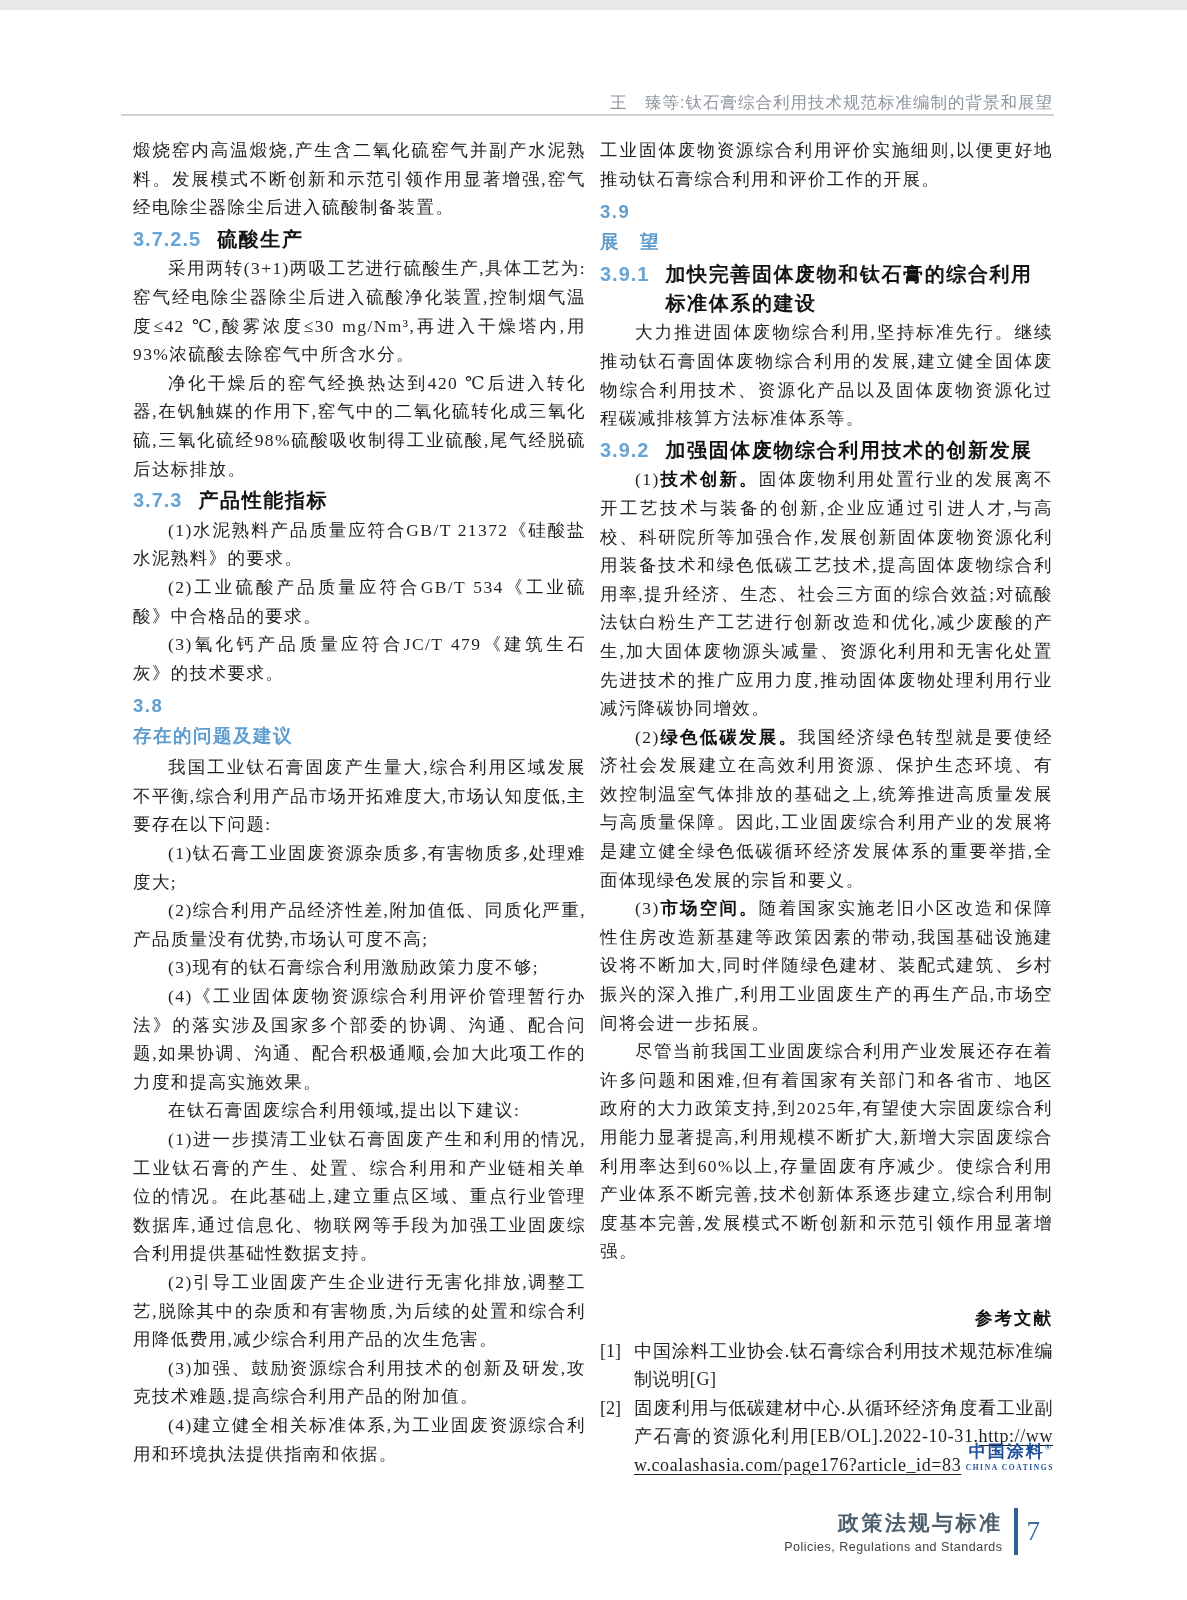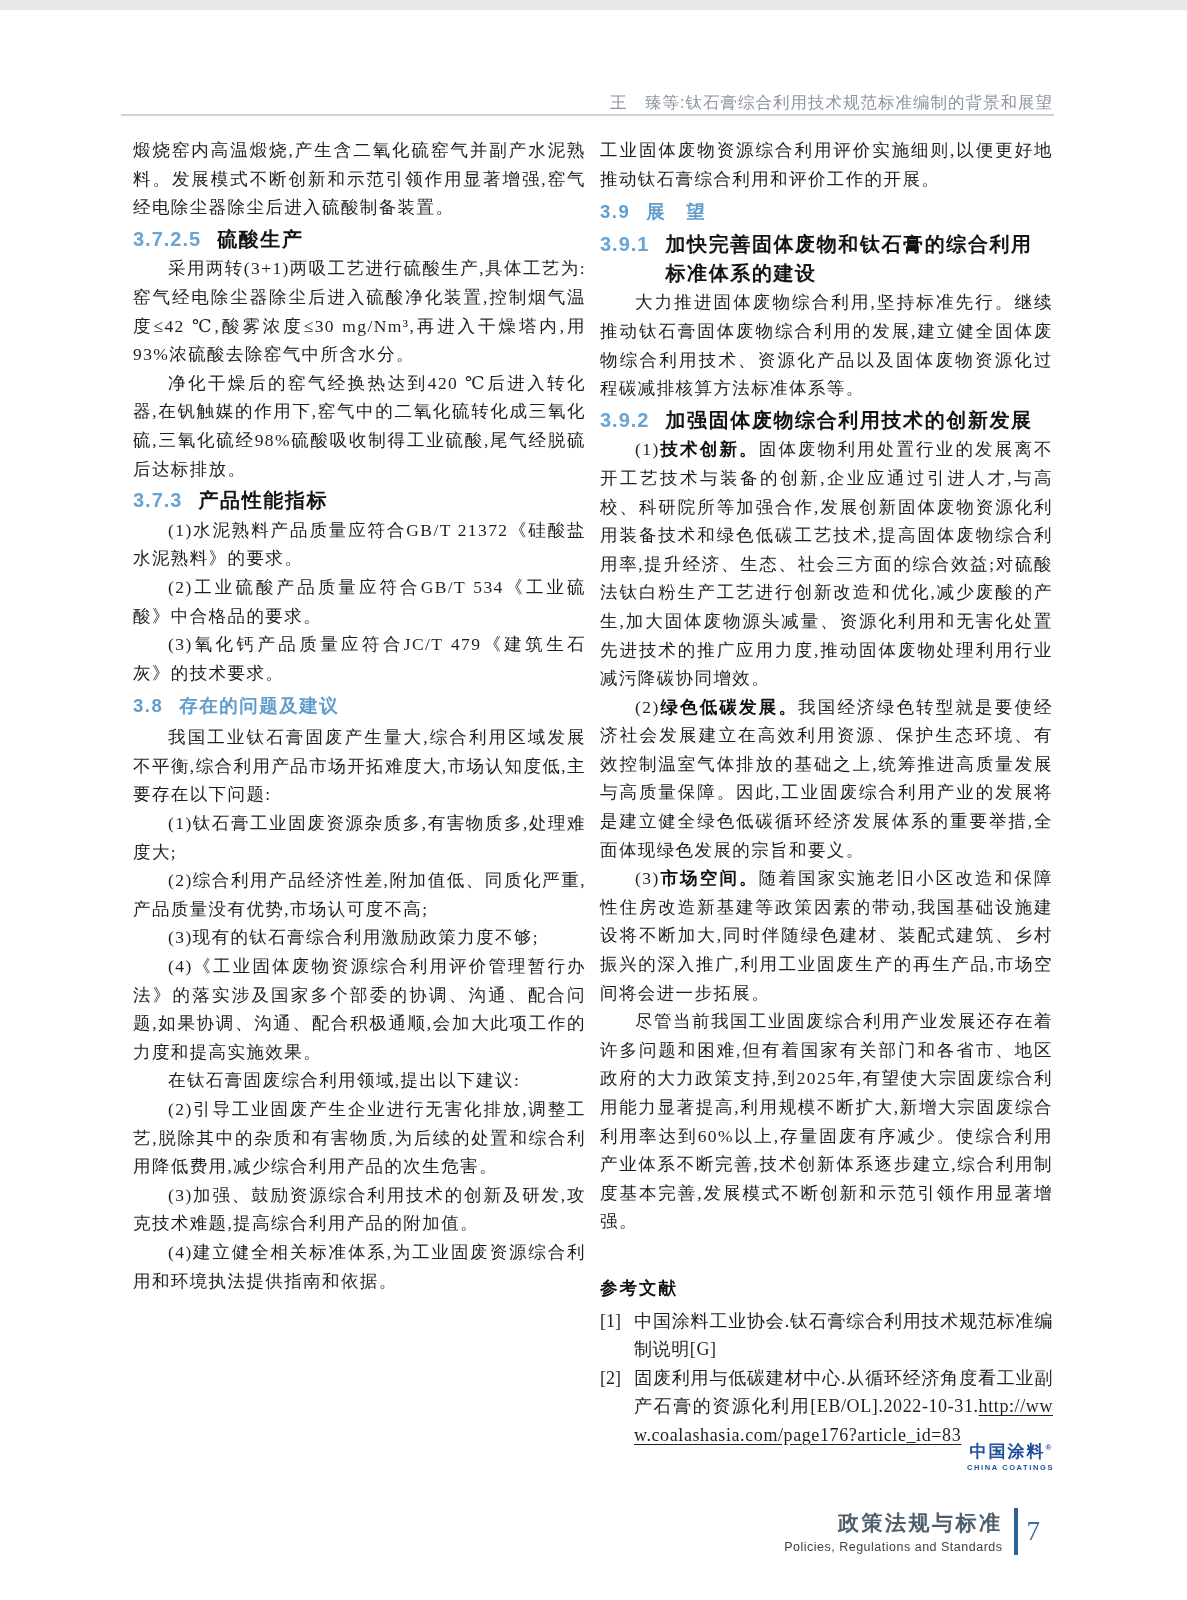--- a/index.html
+++ b/index.html
@@ -34,38 +34,39 @@
     font-family:"Liberation Sans","DejaVu Sans",sans-serif;
     font-size:20px;line-height:28.6px;letter-spacing:1px;
   }
   .h-sub .num{flex:none;color:#68a4d4;margin-right:16px;font-weight:bold;}
   .h-sub .ttl{font-weight:bold;color:#141414;letter-spacing:1.6px;}
   .h-sec{
     display:flex;align-items:baseline;margin:4px 0 2px 0;
     font-family:"Liberation Sans","DejaVu Sans",sans-serif;
     font-size:18.5px;line-height:30px;font-weight:bold;color:#5f9dce;
     letter-spacing:1.5px;
+    flex-direction:column;
   }
   .h-sec .num{flex:none;margin-right:16px;}
   
   .ref-heading{
-    margin:38px 0 4px 0;text-align:left;
+    margin:38px 0 4px 0;text-align:right;
     font-family:"Liberation Sans","DejaVu Sans",sans-serif;
     font-size:17.5px;font-weight:bold;line-height:28.6px;letter-spacing:2px;color:#141414;
   }
   .ref{
     margin:0;font-size:18px;line-height:28.6px;letter-spacing:0.6px;
     text-align:justify;padding-left:34px;word-break:break-all;
   }
   .ref .marker{display:inline-block;width:34px;margin-left:-34px;letter-spacing:0;}
   .ref .url{text-decoration:underline;text-underline-offset:3px;}
   
   .logo{
     position:absolute;right:133px;top:1433px;text-align:center;
-    font-family:Liberation Sans, sans-serif;
+    font-family:Liberation Serif, serif;
     color:#1d4f9c;line-height:1.1;
   }
   .logo .cn{font-size:17px;font-weight:bold;letter-spacing:2px;white-space:nowrap;}
   .logo .mark{font-size:8px;vertical-align:super;letter-spacing:0;}
   .logo .en{font-size:7.5px;font-weight:bold;letter-spacing:1.6px;margin-top:2px;}
   
   .footer{
     position:absolute;right:147px;top:1498px;
     display:flex;align-items:center;
   }
@@ -101,20 +102,21 @@
     <div class="h-sec">
       <span class="num">3.8</span>
       <span>存在的问题及建议</span>
     </div>
     <p class="body ind">我国工业钛石膏固废产生量大,综合利用区域发展不平衡,综合利用产品市场开拓难度大,市场认知度低,主要存在以下问题:</p>
     <p class="body ind">(1)钛石膏工业固废资源杂质多,有害物质多,处理难度大;</p>
     <p class="body ind">(2)综合利用产品经济性差,附加值低、同质化严重,产品质量没有优势,市场认可度不高;</p>
     <p class="body ind">(3)现有的钛石膏综合利用激励政策力度不够;</p>
     <p class="body ind">(4)《工业固体废物资源综合利用评价管理暂行办法》的落实涉及国家多个部委的协调、沟通、配合问题,如果协调、沟通、配合积极通顺,会加大此项工作的力度和提高实施效果。</p>
     <p class="body ind">在钛石膏固废综合利用领域,提出以下建议:</p>
+    <p class="body ind">(1)进一步摸清工业钛石膏固废产生和利用的情况,工业钛石膏的产生、处置、综合利用和产业链相关单位的情况。在此基础上,建立重点区域、重点行业管理数据库,通过信息化、物联网等手段为加强工业固废综合利用提供基础性数据支持。</p>
     <p class="body ind">(2)引导工业固废产生企业进行无害化排放,调整工艺,脱除其中的杂质和有害物质,为后续的处置和综合利用降低费用,减少综合利用产品的次生危害。</p>
     <p class="body ind">(3)加强、鼓励资源综合利用技术的创新及研发,攻克技术难题,提高综合利用产品的附加值。</p>
     <p class="body ind">(4)建立健全相关标准体系,为工业固废资源综合利用和环境执法提供指南和依据。</p>
   </div>
 
   <div class="col col-right">
     <p class="body">工业固体废物资源综合利用评价实施细则,以便更好地推动钛石膏综合利用和评价工作的开展。</p>
     <div class="h-sec">
       <span class="num">3.9</span>
       <span>展　望</span>

